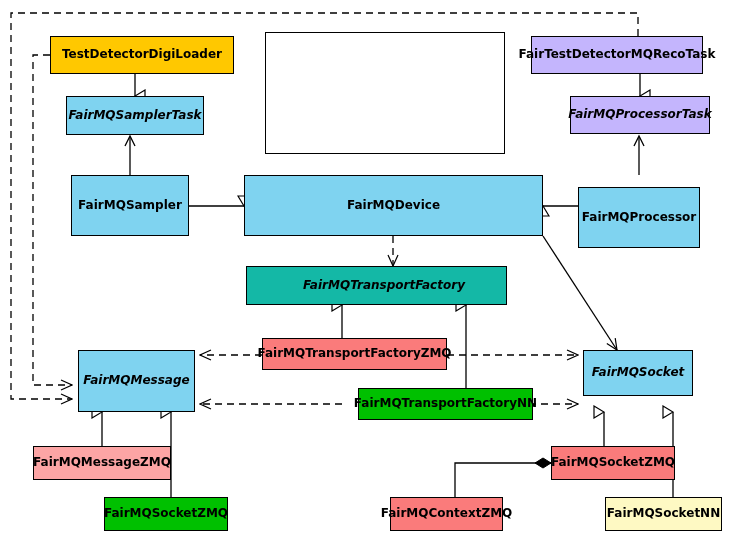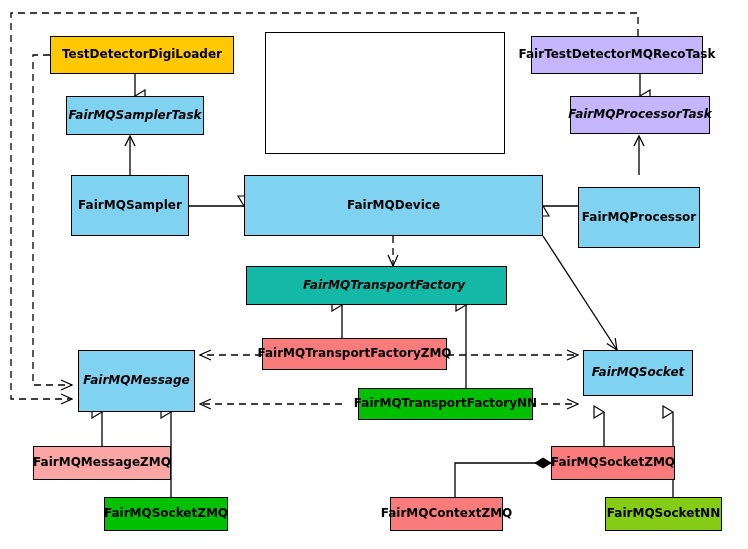--- a/index.html
+++ b/index.html
@@ -165,15 +165,15 @@
   <div class="node abstract" style="left:583px; top:350px; width:110px; height:46px; background:#7FD3F0;">FairMQSocket</div>
 
   <div class="node" style="left:33px; top:446px; width:138px; height:34px; background:#fca5a5;">FairMQMessageZMQ</div>
 
   <div class="node" style="left:104px; top:497px; width:124px; height:34px; background:#00C000;">FairMQSocketZMQ</div>
 
   <div class="node" style="left:390px; top:497px; width:113px; height:34px; background:#FA7B7B;">FairMQContextZMQ</div>
 
   <div class="node" style="left:551px; top:446px; width:124px; height:34px; background:#FA7B7B;">FairMQSocketZMQ</div>
 
-  <div class="node" style="left:605px; top:497px; width:117px; height:34px; background:#84cc16;">FairMQSocketNN</div>
+  <div class="node" style="left:605px; top:497px; width:117px; height:34px; background:#fef9c3;">FairMQSocketNN</div>
 
 </div>
 
 </body></html>

